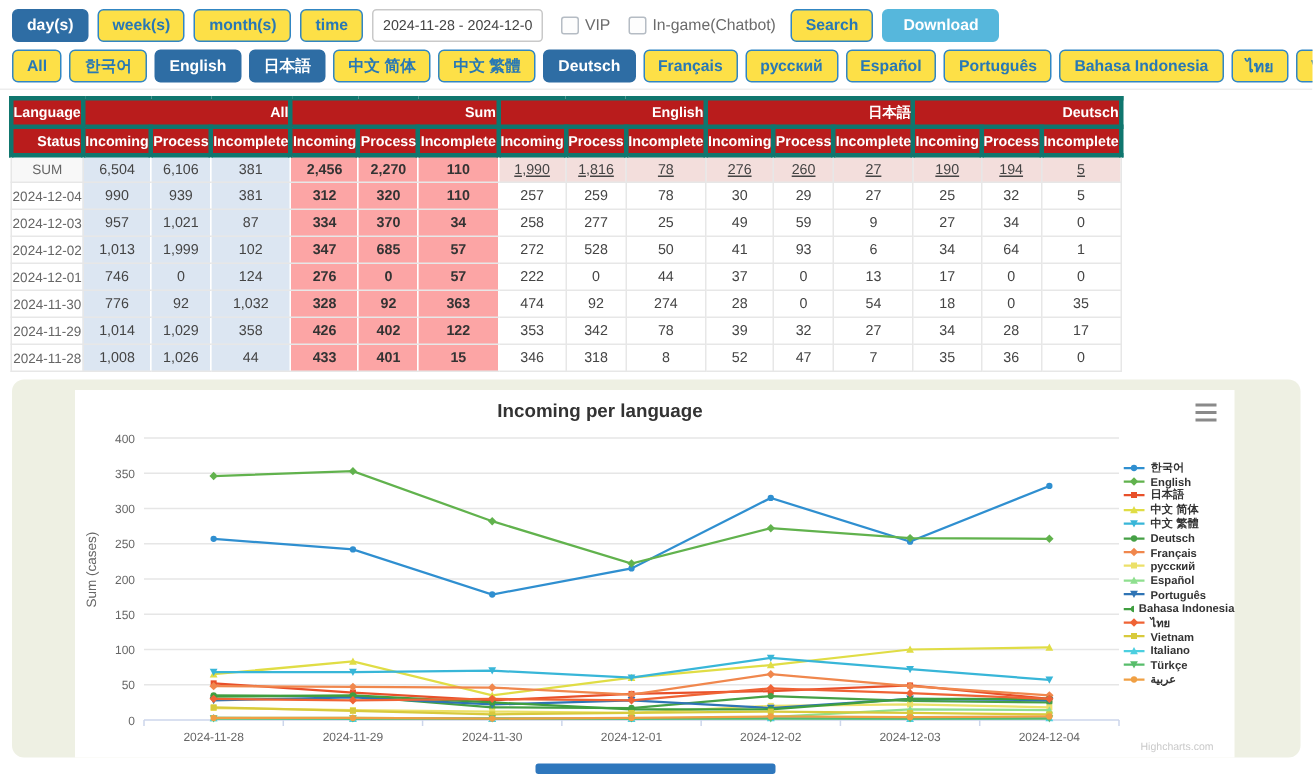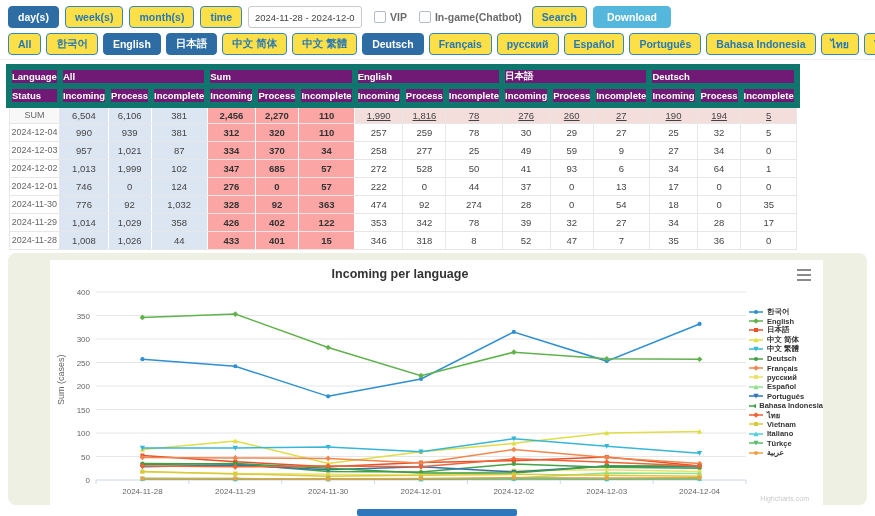--- a/index.html
+++ b/index.html
@@ -10,30 +10,30 @@
   .toolbar { position:absolute; top:5px; left:8px; height:24px; display:flex; align-items:center; gap:6px; }
   .btn { display:inline-flex; align-items:center; justify-content:center; height:22px; padding:0 9px;
          border:1px solid #3186c3; border-radius:4px; background:#fde047; color:#2878b5;
          font-size:10.5px; font-weight:bold; cursor:pointer; white-space:nowrap; }
   .btn.active { background:#2e6da4; border-color:#2e6da4; color:#fff; }
   .btn.download { background:#56b7dc; border-color:#56b7dc; color:#fff; padding:0 13px;text-align:center; }
   .date-input { height:22px; width:114px; border:1px solid #c9c9c9; border-radius:3px; padding:0 6px;
                 font-size:9.5px; color:#444; font-family:"Liberation Sans", sans-serif; }
   .chk-wrap { display:flex; align-items:center; gap:4px; margin-left:6px; }
   .chk { width:12px; height:12px; border:1px solid #b5bcc4; border-radius:2px; background:#fdfdfd; cursor:pointer; }
-  .chk-label { font-size:10.5px; font-weight:bold; color:#6b6b6b; }
+  .chk-label { font-size:10.5px; font-weight:normal; color:#6b6b6b; }
 
   
   .langrow { position:absolute; top:33px; left:8px; display:flex; gap:5px; }
   .topsep { position:absolute; top:59px; left:0; right:0; border-top:1px solid #ededed; }
 
   
   .datatable { position:absolute; top:64px; left:6px; border-collapse:collapse; table-layout:fixed; }
-  .datatable th { background:#701a75; color:#fff; font-size:9.5px; font-weight:bold;
-                  border:6px solid #0f766e; height:19px; text-align:left; }
+  .datatable th { background:#b91c1c; color:#fff; font-size:9.5px; font-weight:bold;
+                  border:3px solid #0f766e; height:19px; text-align:right; }
   .datatable td { font-size:9.5px; color:#444; border:1px solid #e7e7e7; height:18px; text-align:center; }
   .datatable td.label { font-size:9px; color:#666; background:#fff; }
   .datatable td.c-all { background:#dce6f2; border-color:#fff #fff #e7e7e7 #fff; }
   .datatable td.c-sum { background:#fca5a5; font-weight:bold; color:#333; border-color:#fff #fff #e7e7e7 #fff; }
   .datatable tr.hl td.c-plain { background:#f3dedc;text-decoration:underline; }
   .datatable tr.hl td.label { background:#f8f8f8; }
 
   
   .chart-container { position:absolute; top:253px; left:8px; width:859px; height:252px;
                      background:#eef0e3; border-radius:8px; }

